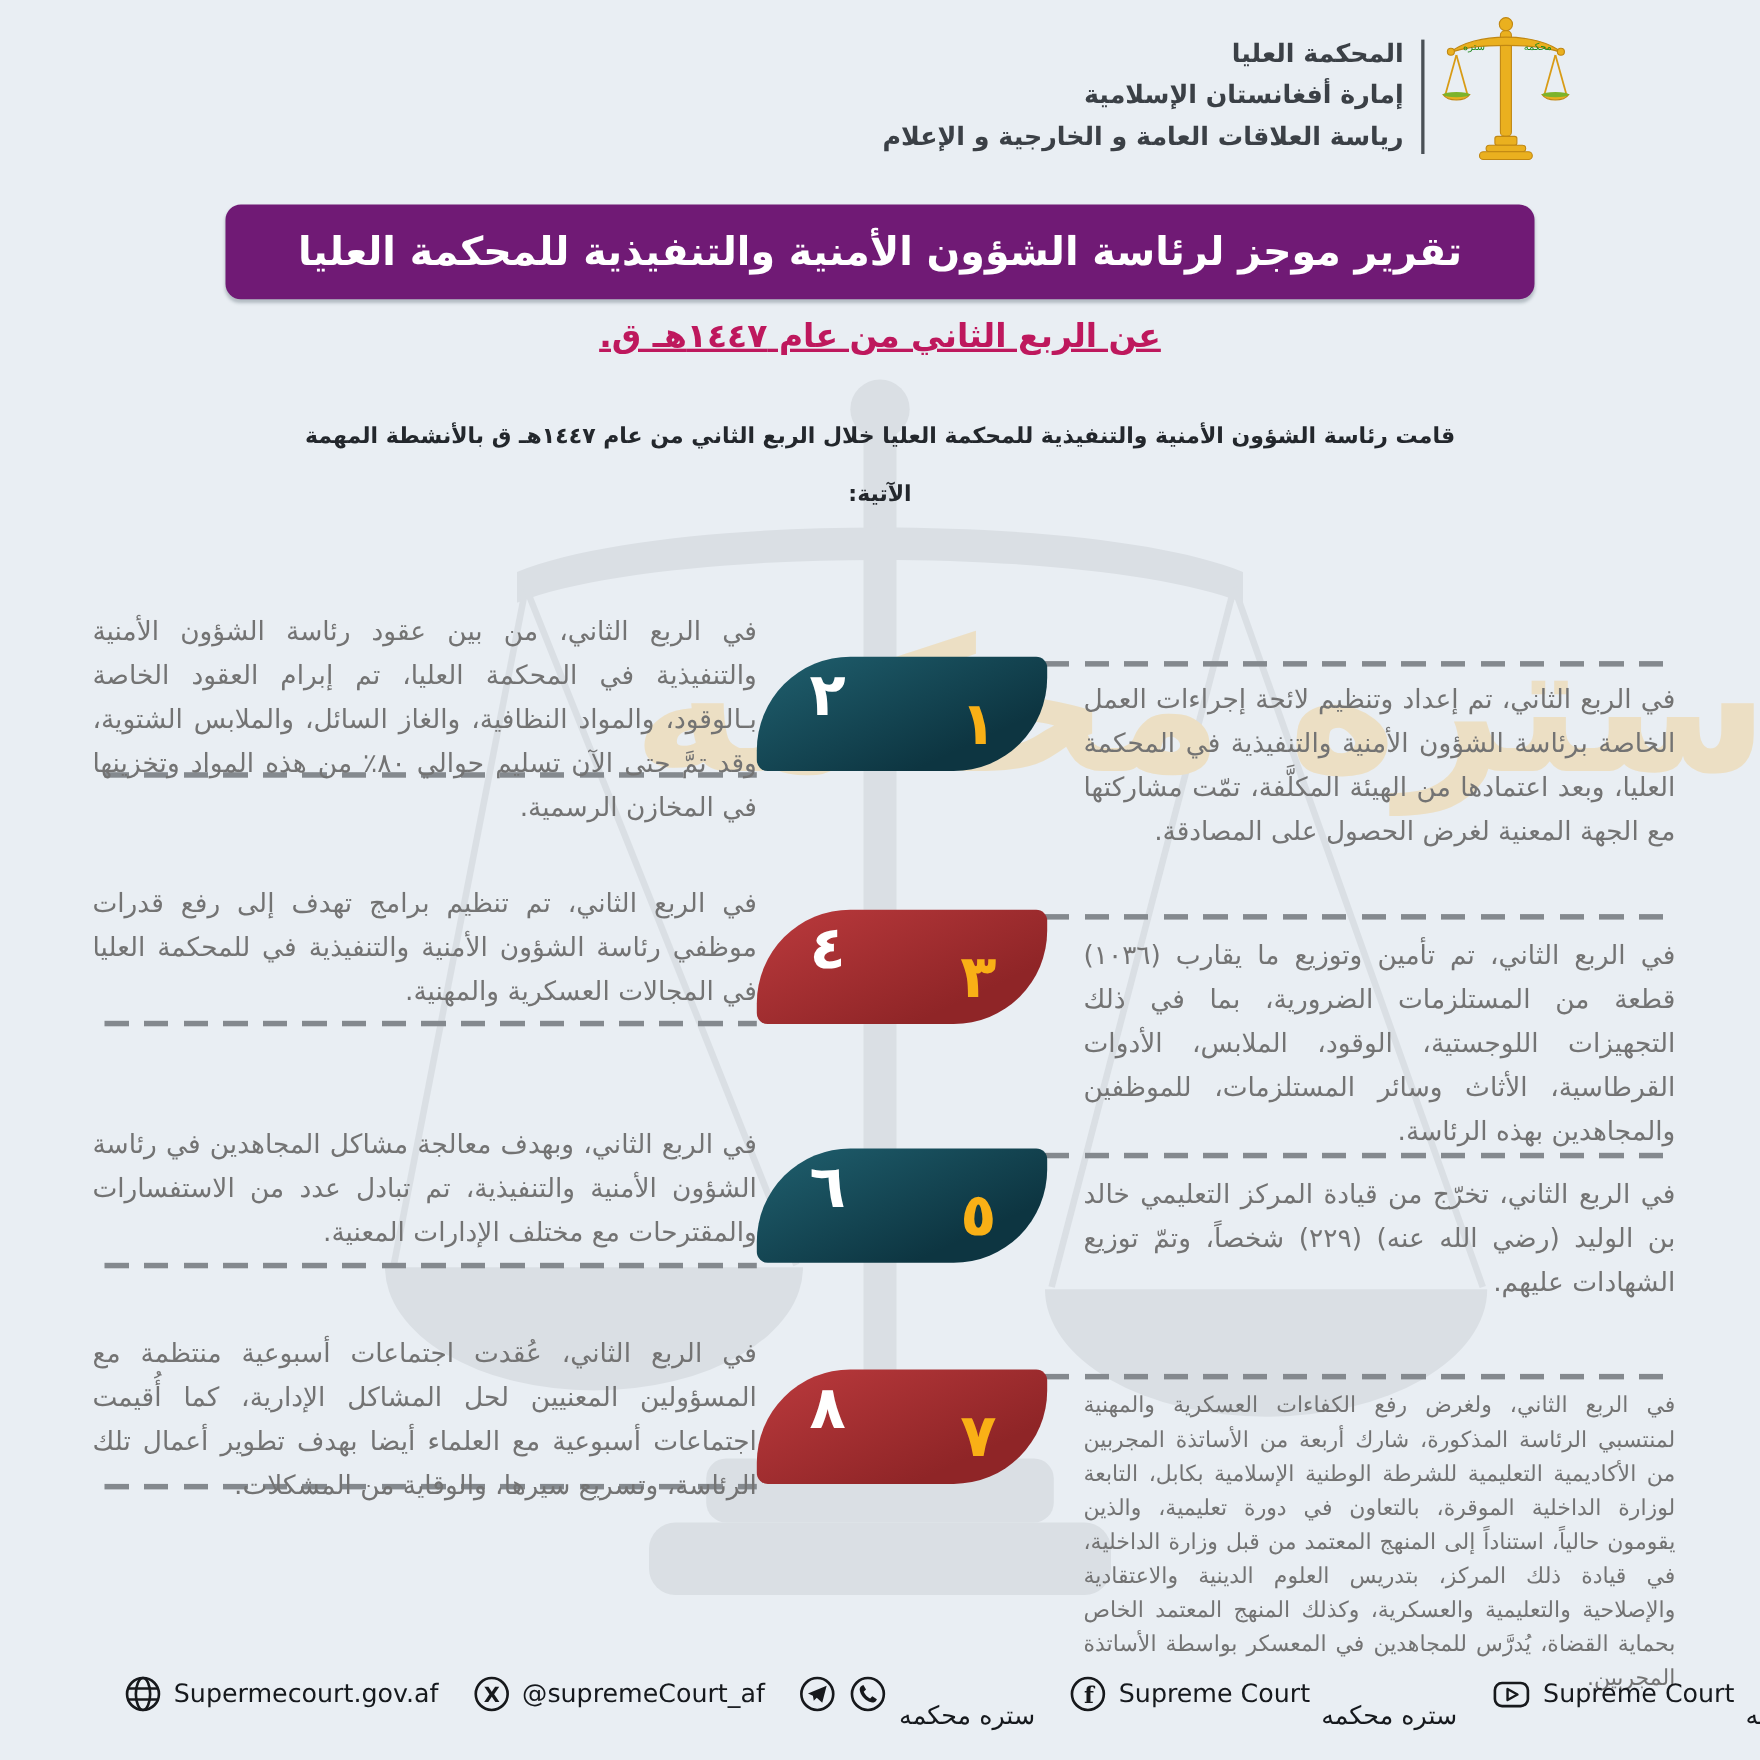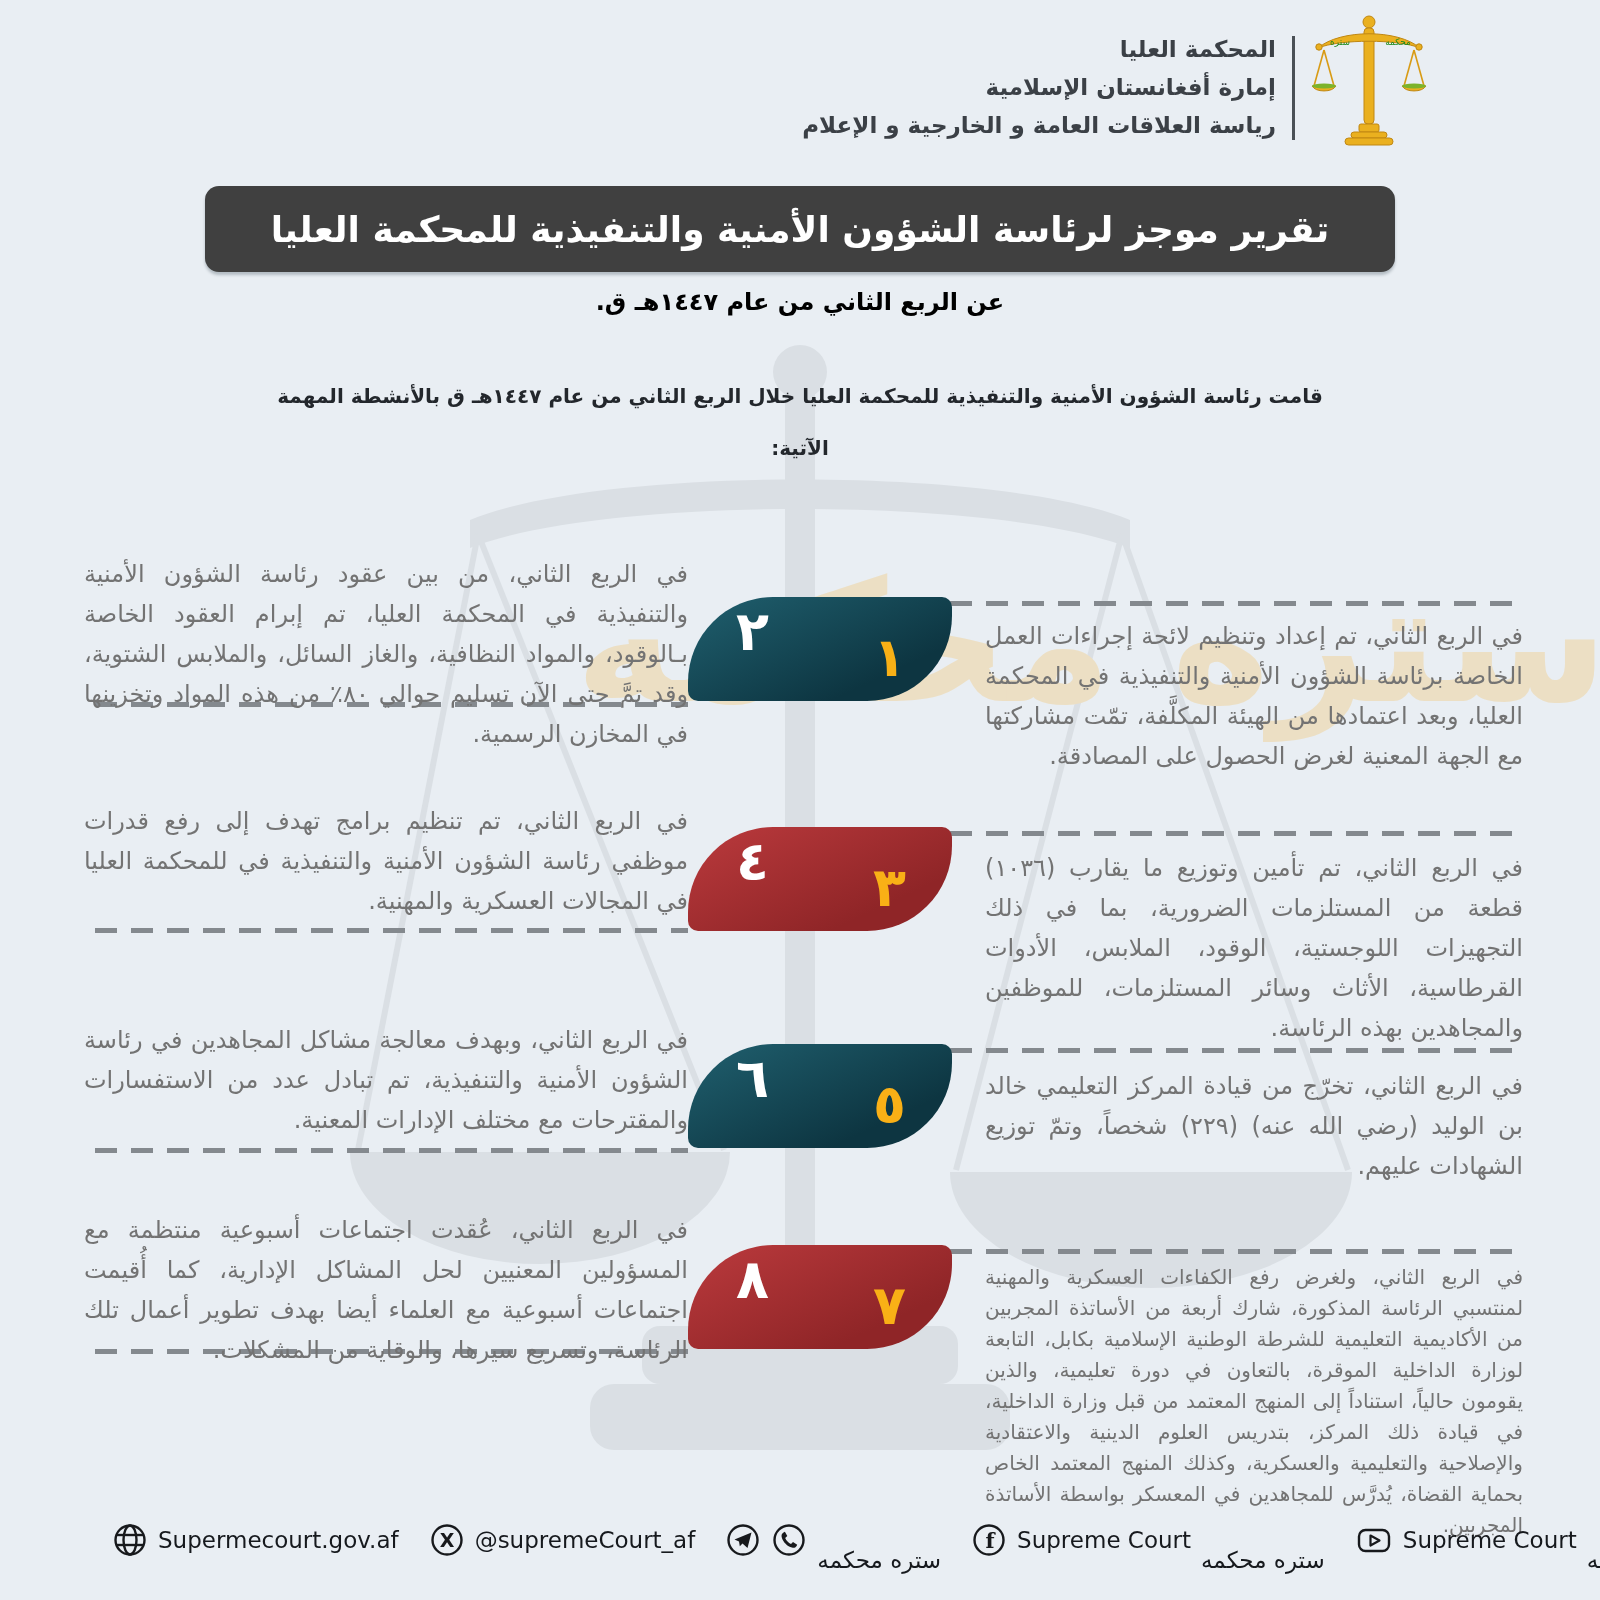--- a/index.html
+++ b/index.html
@@ -9,25 +9,25 @@
   .wm-svg{position:absolute;left:0;top:0;z-index:0;}
   .calli{position:absolute;left:575px;top:545px;z-index:1;font-size:168px;font-weight:bold;
          color:#ecdfc4;direction:rtl;white-space:nowrap;}
   
   .hdr-text{position:absolute;top:30px;right:324px;z-index:3;direction:rtl;text-align:right;
             color:#3b4046;font-weight:bold;font-size:23px;line-height:38px;}
   .hdr-divider{position:absolute;left:1292px;top:36px;width:3px;height:104px;background:#4a5056;z-index:3;}
   .logo{position:absolute;left:1310px;top:14px;z-index:3;}
   
   .banner{position:absolute;left:205px;top:186px;width:1190px;height:86px;z-index:3;
-          background:#404040;border-radius:14px;display:flex;align-items:center;justify-content:center;
+          background:#701a75;border-radius:14px;display:flex;align-items:center;justify-content:center;
           color:#ffffff;font-size:36px;font-weight:bold;direction:rtl;
           box-shadow:0 3px 3px rgba(20,40,50,.25);}
   .subtitle{position:absolute;left:0;top:288px;width:1600px;z-index:3;text-align:center;
-            color:#000000;font-size:24px;font-weight:bold;direction:rtl;}
+            color:#be185d;font-size:30px;font-weight:bold;direction:rtl;text-decoration:underline;}
   .intro{position:absolute;left:260px;top:370px;width:1080px;z-index:3;text-align:center;
          color:#23272c;font-size:20px;font-weight:bold;line-height:52px;direction:rtl;}
   
   .badge{position:absolute;left:688px;width:264px;height:104px;z-index:4;
          border-radius:85px 10px 85px 10px;}
   .badge.teal{background:linear-gradient(155deg,#20606f 0%,#0d3541 75%);}
   .badge.red{background:linear-gradient(155deg,#bb3a3d 0%,#8f2527 75%);}
   .badge .n-left{position:absolute;left:48px;top:8px;font-size:54px;line-height:1;
                  font-weight:bold;color:#ffffff;}
   .badge .n-right{position:absolute;right:46px;top:34px;font-size:54px;line-height:1;

